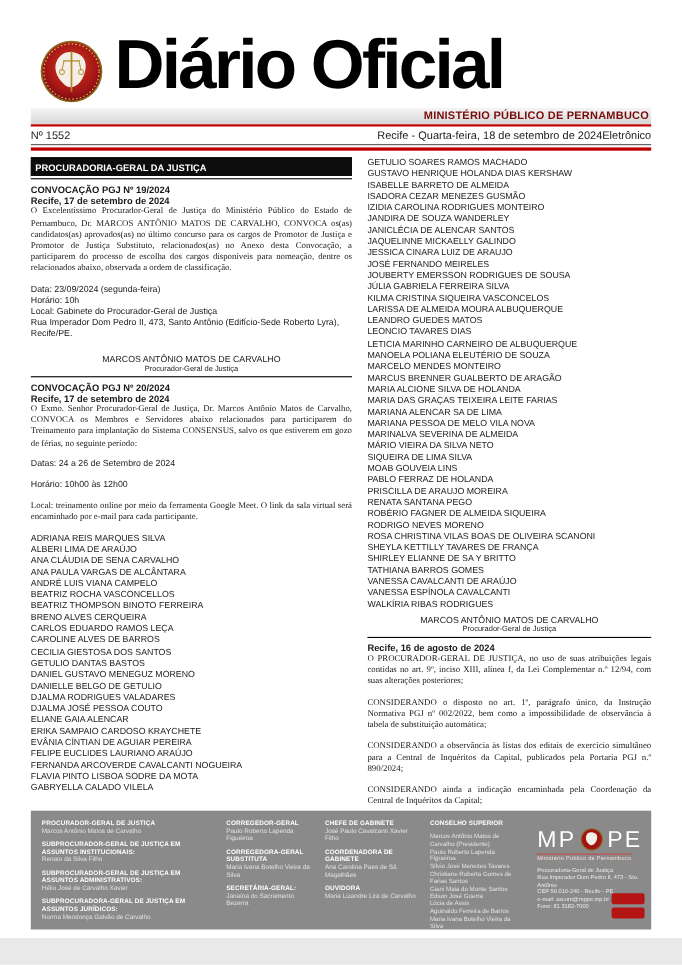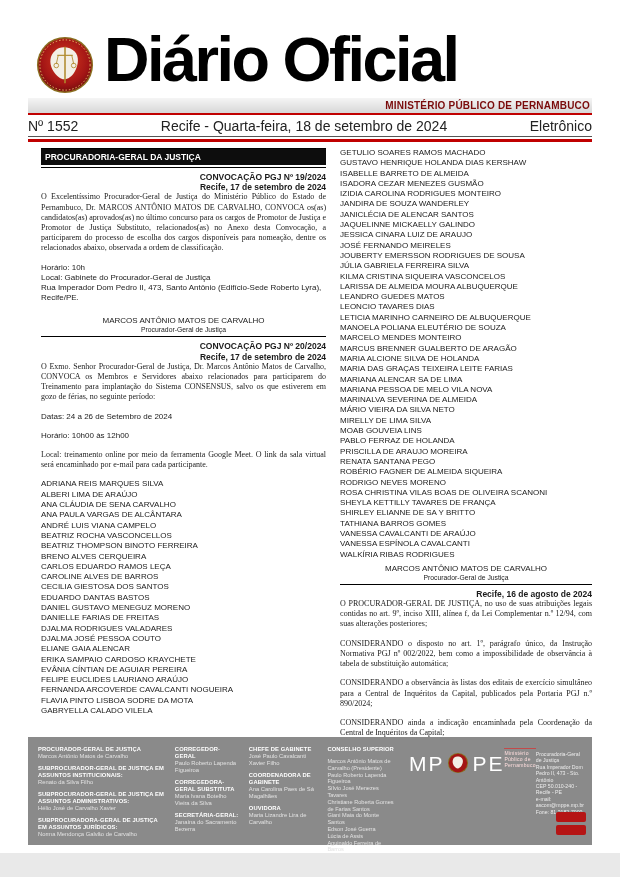--- a/index.html
+++ b/index.html
@@ -20,38 +20,38 @@
   }
   .band {
     margin:0 28px; height:15px;
     background:linear-gradient(to bottom,#f5f5f5,#d7d7d7);
     display:flex; align-items:center; justify-content:flex-end;
   }
   .band span { font-size:10px; font-weight:bold; color:#7a0b0b; letter-spacing:.2px; padding-right:2px; }
   .rule-red-thin { margin:0 28px; height:2px; background:#c00000; }
   .infobar {
     margin:0 28px; display:flex; align-items:center; padding:3px 0 2px 0;
-    font-size:14px; color:#222;
-  }
-  .infobar .mid { flex:1; text-align:center; }
+    font-size:10px; color:#222;
+  }
+  .infobar .mid { flex:1; text-align:right; }
   .rule-dark { margin:0 28px; height:1px; background:#555; }
   .rule-red-thick { margin:2px 28px 0 28px; height:3px; background:#c00000; }
 
   
   .columns { display:flex; gap:14px; margin:6px 28px 0 28px; }
-  .col-left { width:292px;margin-left:13px; }
+  .col-left { width:292px; }
   .col-right { width:258px; }
 
   .section-bar {
     background:#0d0d0d; color:#fff; font-weight:bold; font-size:8.5px;
     padding:3px 4px 3px 4px; border-top:1px solid #000;
     box-shadow:0 2px 0 #ffffff, 0 3px 0 #000000;
     margin-bottom:7px;
   }
-  .act-title { font-size:8.5px; font-weight:bold; line-height:10.2px;text-align:right; }
+  .act-title { font-size:8.5px; font-weight:bold; line-height:10.2px; }
   .body-text { font-size:8px; line-height:10.2px; text-align:justify;font-family:Liberation Serif, serif; }
   .line { font-size:8px; line-height:10.2px; }
   .sp { height:9px; }
   .sig { text-align:center; margin:4px 0 3px 0; }
   .sig-name { font-size:8px; line-height:10px; }
   .sig-role { font-size:6.8px; color:#222; }
   .hr { border:0; border-top:1px solid #000; margin:2px 0 4px 0; }
   .name-row { font-size:8px; line-height:10.3px; white-space:nowrap; }
 
   
@@ -61,21 +61,21 @@
     padding:9px 8px 8px 10px; gap:8px;
   }
   .f-col1 { width:168px; }
   .f-col2 { width:86px; }
   .f-col3 { width:92px; }
   .f-col4 { width:88px; }
   .f-title { font-size:5.8px; font-weight:bold; line-height:7px; letter-spacing:.1px; }
   .f-name { font-size:5.8px; line-height:7px; color:#e2e2e2; }
   .f-entry { margin-bottom:5px; }
   .f-member { font-size:5.6px; line-height:6.8px; color:#e2e2e2; }
-  .f-logo-col { flex:1; display:flex; flex-direction:row; align-items:flex-start; padding-left:6px; }
+  .f-logo-col { flex:1; display:flex; flex-direction:column; align-items:flex-start; padding-left:6px; }
   .mppe-row { display:flex; align-items:center; gap:3px; margin-top:6px; }
   .mppe-letters { font-size:21px; letter-spacing:2px; font-weight:normal; color:#fff; line-height:1; }
   .mini-seal { width:22px; height:22px; }
   .mppe-tagline { font-size:5px; color:#ffdede; border-top:1px solid #c24a4a; margin-top:2px; padding-top:1px; letter-spacing:.3px; }
   .f-address { margin-top:5px; }
   .f-address div { font-size:5.2px; line-height:6.4px; color:#ececec; }
   .red-accents { position:absolute; right:6px; bottom:10px; display:flex; flex-direction:column; gap:3px; }
   .red-accent { width:30px; height:10px; background:#b51414; border-radius:2px; }
 </style>
 </head>
@@ -122,20 +122,21 @@
 
   <div class="columns">
 
     <div class="col-left">
       <div class="section-bar">PROCURADORIA-GERAL DA JUSTIÇA</div>
 
       <div class="act-title">CONVOCAÇÃO PGJ Nº 19/2024</div>
       <div class="act-title">Recife, 17 de setembro de 2024</div>
       <p class="body-text">O Excelentíssimo Procurador-Geral de Justiça do Ministério Público do Estado de Pernambuco, Dr. MARCOS ANTÔNIO MATOS DE CARVALHO, CONVOCA os(as) candidatos(as) aprovados(as) no último concurso para os cargos de Promotor de Justiça e Promotor de Justiça Substituto, relacionados(as) no Anexo desta Convocação, a participarem do processo de escolha dos cargos disponíveis para nomeação, dentre os relacionados abaixo, observada a ordem de classificação.</p>
       <div class="sp"></div>
+      <div class="line">Data: 23/09/2024 (segunda-feira)</div>
       <div class="line">Horário: 10h</div>
       <div class="line">Local: Gabinete do Procurador-Geral de Justiça</div>
       <div class="line">Rua Imperador Dom Pedro II, 473, Santo Antônio (Edifício-Sede Roberto Lyra), Recife/PE.</div>
       <div class="sp"></div>
 
       <div class="sig">
         <div class="sig-name">MARCOS ANTÔNIO MATOS DE CARVALHO</div>
         <div class="sig-role">Procurador-Geral de Justiça</div>
       </div>
       <hr class="hr">
@@ -156,23 +157,23 @@
           <div class="name-row">ALBERI LIMA DE ARAÚJO</div>
           <div class="name-row">ANA CLÁUDIA DE SENA CARVALHO</div>
           <div class="name-row">ANA PAULA VARGAS DE ALCÂNTARA</div>
           <div class="name-row">ANDRÉ LUIS VIANA CAMPELO</div>
           <div class="name-row">BEATRIZ ROCHA VASCONCELLOS</div>
           <div class="name-row">BEATRIZ THOMPSON BINOTO FERREIRA</div>
           <div class="name-row">BRENO ALVES CERQUEIRA</div>
           <div class="name-row">CARLOS EDUARDO RAMOS LEÇA</div>
           <div class="name-row">CAROLINE ALVES DE BARROS</div>
           <div class="name-row">CECILIA GIESTOSA DOS SANTOS</div>
-          <div class="name-row">EDUARDO DANTAS BASTOS</div>
+          <div class="name-row">GETULIO DANTAS BASTOS</div>
           <div class="name-row">DANIEL GUSTAVO MENEGUZ MORENO</div>
-          <div class="name-row">DANIELLE FARIAS DE FREITAS</div>
+          <div class="name-row">DANIELLE BELGO DE GETULIO</div>
           <div class="name-row">DJALMA RODRIGUES VALADARES</div>
           <div class="name-row">DJALMA JOSÉ PESSOA COUTO</div>
           <div class="name-row">ELIANE GAIA ALENCAR</div>
           <div class="name-row">ERIKA SAMPAIO CARDOSO KRAYCHETE</div>
           <div class="name-row">EVÂNIA CÍNTIAN DE AGUIAR PEREIRA</div>
           <div class="name-row">FELIPE EUCLIDES LAURIANO ARAÚJO</div>
           <div class="name-row">FERNANDA ARCOVERDE CAVALCANTI NOGUEIRA</div>
           <div class="name-row">FLAVIA PINTO LISBOA SODRE DA MOTA</div>
           <div class="name-row">GABRYELLA CALADO VILELA</div>
         </div>
@@ -199,21 +200,21 @@
           <div class="name-row">LETICIA MARINHO CARNEIRO DE ALBUQUERQUE</div>
           <div class="name-row">MANOELA POLIANA ELEUTÉRIO DE SOUZA</div>
           <div class="name-row">MARCELO MENDES MONTEIRO</div>
           <div class="name-row">MARCUS BRENNER GUALBERTO DE ARAGÃO</div>
           <div class="name-row">MARIA ALCIONE SILVA DE HOLANDA</div>
           <div class="name-row">MARIA DAS GRAÇAS TEIXEIRA LEITE FARIAS</div>
           <div class="name-row">MARIANA ALENCAR SA DE LIMA</div>
           <div class="name-row">MARIANA PESSOA DE MELO VILA NOVA</div>
           <div class="name-row">MARINALVA SEVERINA DE ALMEIDA</div>
           <div class="name-row">MÁRIO VIEIRA DA SILVA NETO</div>
-          <div class="name-row">MIRELLY DE LIMA SILVA</div>
+          <div class="name-row">SIQUEIRA DE LIMA SILVA</div>
           <div class="name-row">MOAB GOUVEIA LINS</div>
           <div class="name-row">PABLO FERRAZ DE HOLANDA</div>
           <div class="name-row">PRISCILLA DE ARAUJO MOREIRA</div>
           <div class="name-row">RENATA SANTANA PEGO</div>
           <div class="name-row">ROBÉRIO FAGNER DE ALMEIDA SIQUEIRA</div>
           <div class="name-row">RODRIGO NEVES MORENO</div>
           <div class="name-row">ROSA CHRISTINA VILAS BOAS DE OLIVEIRA SCANONI</div>
           <div class="name-row">SHEYLA KETTILLY TAVARES DE FRANÇA</div>
           <div class="name-row">SHIRLEY ELIANNE DE SA Y BRITTO</div>
           <div class="name-row">TATHIANA BARROS GOMES</div>

